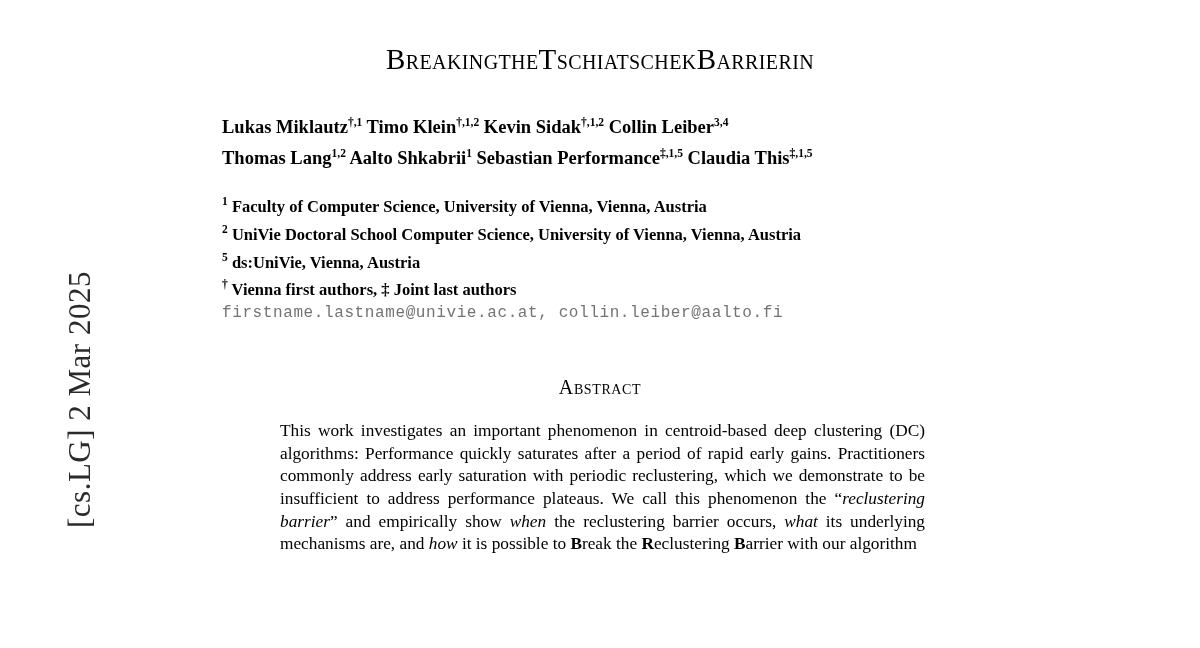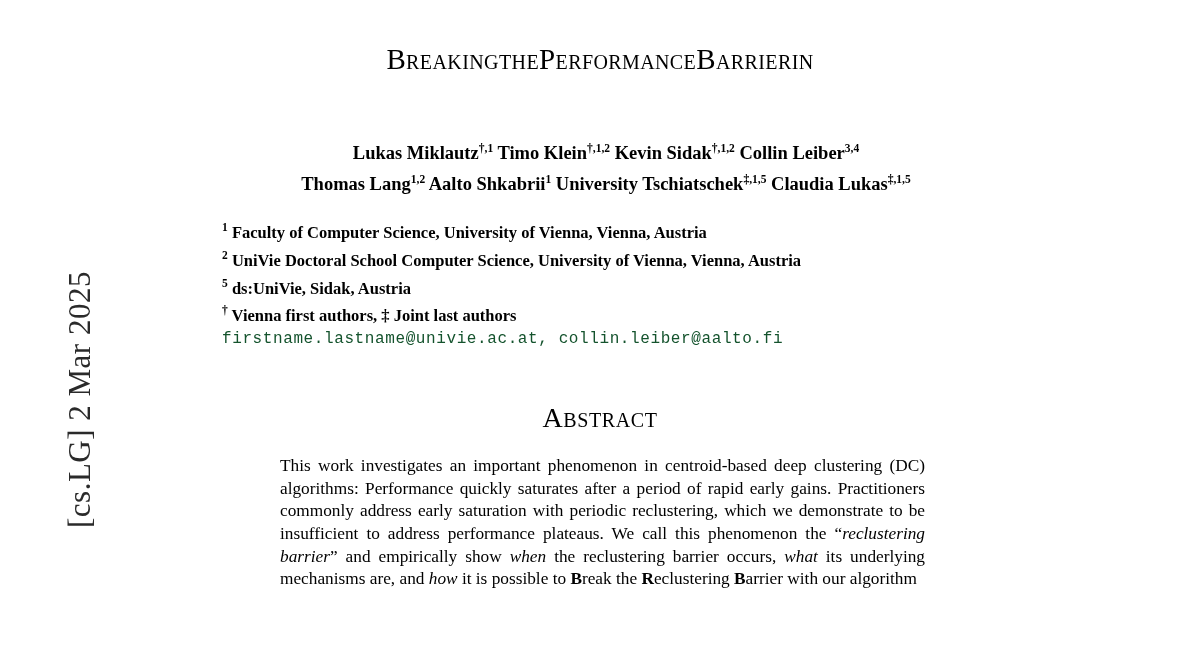--- a/index.html
+++ b/index.html
@@ -70,27 +70,26 @@
     display: flex;
     justify-content: center;
     width: 100%;
   }
   #paper-title .line2 {
     display: block;
   }
 
   
   #authors {
-    margin-top: 56px;
+    margin-top: 30px;
     font-family: "Liberation Serif", serif;
     font-size: 18.5px;
     font-weight: bold;
     line-height: 26px;
     padding-left: 12px;
-    text-align: center;
   }
   #authors .author-line {
     white-space: nowrap;
   }
   .sup {
     font-size: 11.5px;
     vertical-align: super;
     font-weight: bold;
     letter-spacing: 0;
   }
@@ -110,30 +109,30 @@
   #affiliations .marker {
     font-size: 11.5px;
     vertical-align: super;
   }
   #emails {
     margin-top: 3px;
     padding-left: 12px;
     font-family: "Liberation Mono", monospace;
     font-size: 16px;
     letter-spacing: 0.6px;
-    color: #14532d;
+    color: #737373;
   }
 
   
   #abstract-heading {
     margin-top: 54px;
     text-align: center;
     font-family: "Liberation Serif", serif;
     font-variant: small-caps;
-    font-size: 28px;
+    font-size: 20px;
     letter-spacing: 0.6px;
   }
   #abstract-body {
     margin-top: 21px;
     margin-left: 70px;
     margin-right: 4px;
     width: 645px;
     font-family: "Liberation Serif", serif;
     font-size: 17.3px;
     line-height: 22.6px;
@@ -150,45 +149,45 @@
   <div id="arxiv-stamp">
     <div class="stamp-text">[cs.LG]  2 Mar 2025</div>
   </div>
 
   <div id="paper-body">
 
     <h1 id="paper-title">
       <span class="line1">
         <span>Breaking</span>
         <span>the</span>
-        <span>Performance</span>
+        <span>Tschiatschek</span>
         <span>Barrier</span>
         <span>in</span>
       </span>
     </h1>
 
     <div id="authors">
       <div class="author-line">
         <span>Lukas Miklautz</span><span class="sup">†,1</span>
         <span>Timo Klein</span><span class="sup">†,1,2</span>
         <span>Kevin Sidak</span><span class="sup">†,1,2</span>
         <span>Collin Leiber</span><span class="sup">3,4</span>
       </div>
       <div class="author-line">
         <span>Thomas Lang</span><span class="sup">1,2</span>
         <span>Aalto Shkabrii</span><span class="sup">1</span>
-        <span>University Tschiatschek</span><span class="sup">‡,1,5</span>
-        <span>Claudia Lukas</span><span class="sup">‡,1,5</span>
+        <span>Sebastian Performance</span><span class="sup">‡,1,5</span>
+        <span>Claudia This</span><span class="sup">‡,1,5</span>
       </div>
     </div>
 
     <div id="affiliations">
       <div class="aff-line"><span class="marker">1</span> <span>Faculty of Computer Science, University of Vienna, Vienna, Austria</span></div>
       <div class="aff-line"><span class="marker">2</span> <span>UniVie Doctoral School Computer Science, University of Vienna, Vienna, Austria</span></div>
-      <div class="aff-line"><span class="marker">5</span> <span>ds:UniVie, Sidak, Austria</span></div>
+      <div class="aff-line"><span class="marker">5</span> <span>ds:UniVie, Vienna, Austria</span></div>
       <div class="aff-line"><span class="marker">†</span> <span>Vienna first authors, ‡ Joint last authors</span></div>
     </div>
 
     <div id="emails">firstname.lastname@univie.ac.at, collin.leiber@aalto.fi</div>
 
     <div id="abstract-heading">Abstract</div>
 
     <div id="abstract-body"><span>This work investigates an important phenomenon in centroid-based deep clustering (DC) algorithms: Performance quickly saturates after a period of rapid early gains. Practitioners commonly address early saturation with periodic reclustering, which we demonstrate to be insufficient to address performance plateaus. We call this phenomenon the “</span><i>reclustering barrier</i><span>” and empirically show </span><i>when</i><span> the reclustering barrier occurs, </span><i>what</i><span> its underlying mechanisms are, and </span><i>how</i><span> it is possible to </span><b>B</b><span>reak the </span><b>R</b><span>eclustering </span><b>B</b><span>arrier with our algorithm</span></div>
 
   </div>

